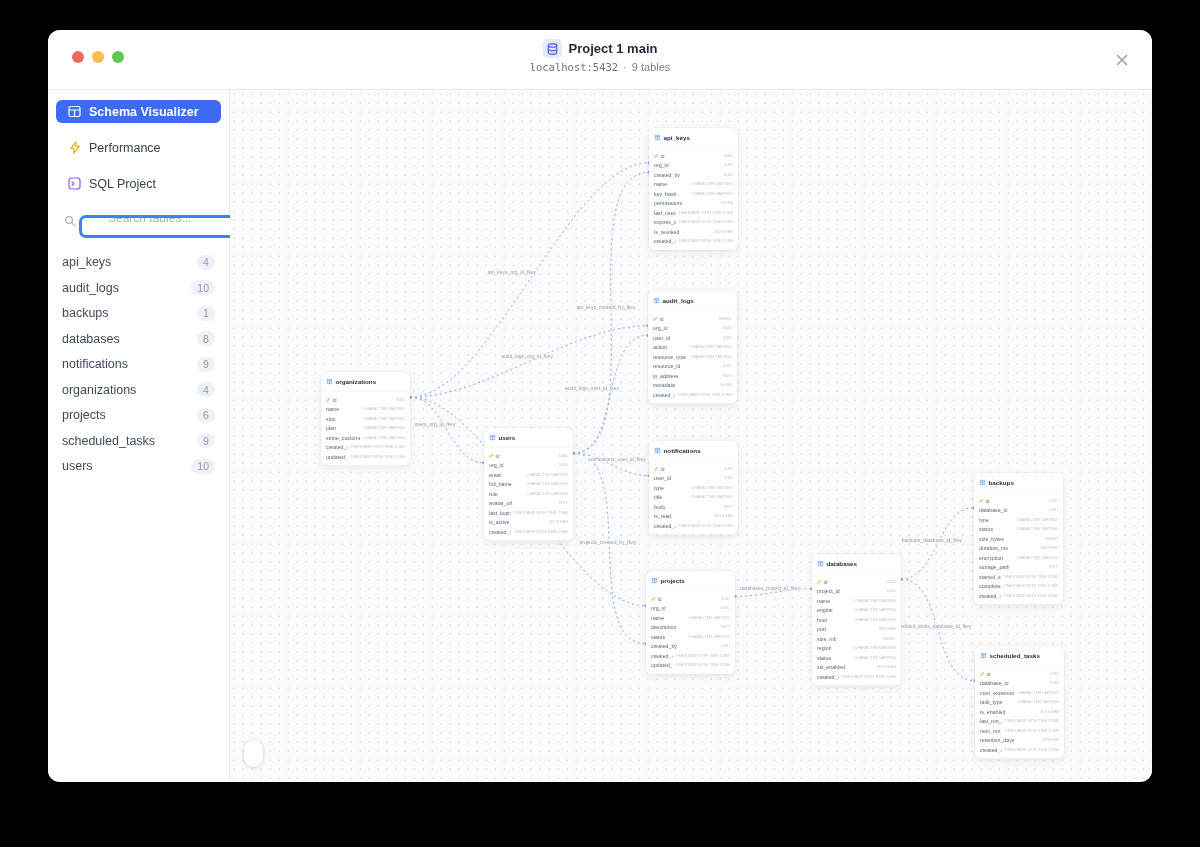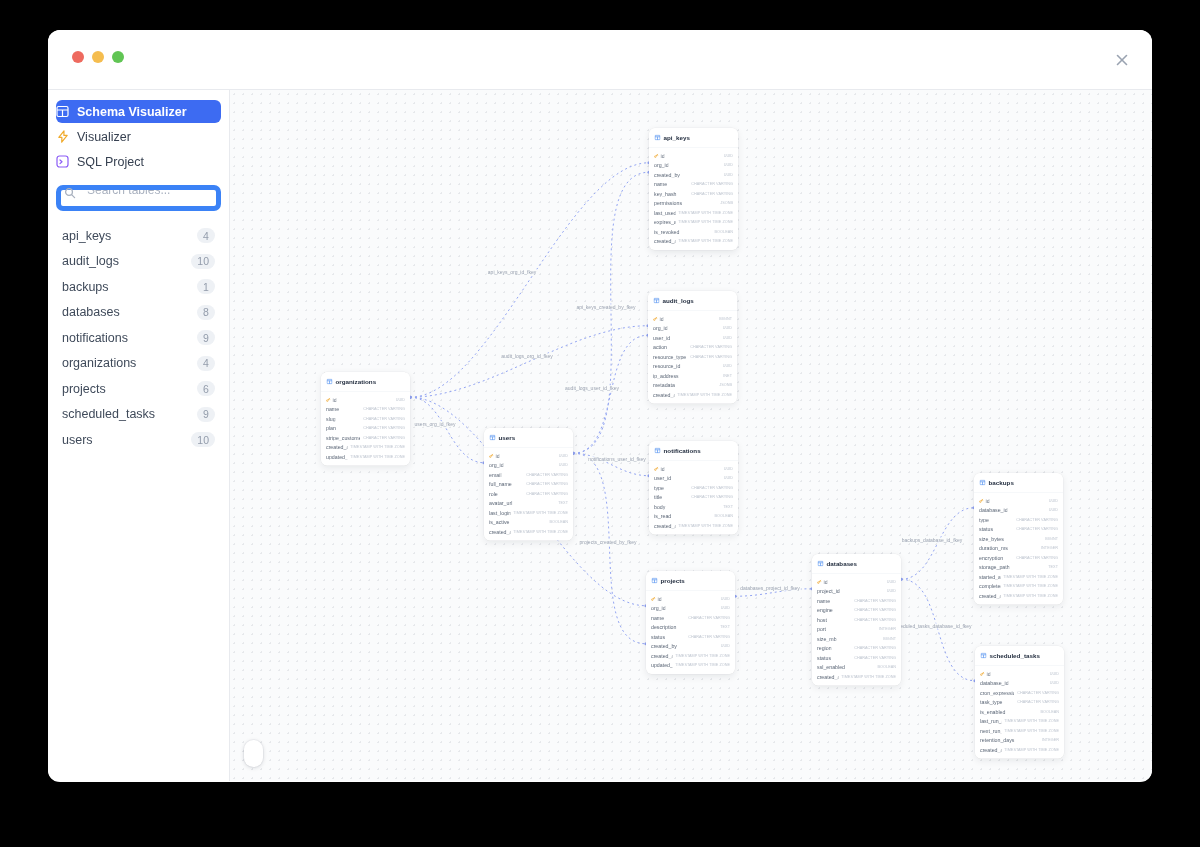--- a/index.html
+++ b/index.html
@@ -18,27 +18,27 @@
   .title-row { display:flex; align-items:center; gap:7px; }
   .db-badge { width:19px; height:19px; border-radius:5px; background:#e4e9fc; display:flex; align-items:center; justify-content:center; }
   .title-text { font-size:13px; font-weight:700; color:#1f2937; }
   .subtitle { font-size:11px; color:#7b8494; display:flex; gap:5px; align-items:center; }
   .subtitle .host { font-family:"DejaVu Sans Mono", monospace; font-size:10.5px; color:#6b7280; }
   .close-btn { position:absolute; right:22px; top:22px; width:16px; height:16px; cursor:pointer; }
 
   
   .app-body { display:flex; height:691px; }
   .sidebar { width:182px; background:#fff; border-right:1px solid #e8eaee; padding:10px 8px; flex:none; }
-  .nav-item { display:flex; align-items:center; gap:8px; height:23px; padding:0 0; border-radius:6px;
-    font-size:12.5px; color:#374151; margin-bottom:2px; cursor:pointer; }
+  .nav-item { display:flex; align-items:center; gap:8px; height:23px; padding:0 12px; border-radius:6px;
+    font-size:12.5px; color:#374151; margin-bottom:13px; cursor:pointer; }
   .nav-item.active { background:#3d6bf2; color:#fff; font-weight:600; }
   .nav-icon { width:13px; height:13px; flex:none; display:flex; align-items:center; justify-content:center; }
   .search-wrap { position:relative; margin:7px 0 0 0; }
-  .search-input { width:100%; height:23px; border:5px solid #3b82f6; border-radius:7px; padding:0 8px 16px 26px;
-    font-size:12px; color:#374151; outline:none; background:#fff; font-family:"Liberation Sans", sans-serif; }
+  .search-input { width:100%; height:23px; border:3px solid #3b82f6; border-radius:7px; padding:0 8px 16px 26px;
+    font-size:12px; color:#374151; outline:none; background:#fff; font-family:"Liberation Sans", sans-serif;margin-left:23px; }
   .search-input::placeholder { color:#a9b1bf; }
   .search-icon { position:absolute; left:8px; top:5px; }
   .table-list { margin-top:12px; }
   .table-row { display:flex; align-items:center; justify-content:space-between; height:25.5px; padding:0 6px; cursor:pointer; border-radius:6px; }
   .table-row .tname { font-size:12.5px; color:#3f4a5a; }
   .badge { min-width:18px; text-align:center; background:#eef1f5; color:#939cab; font-size:10.5px;
     padding:1.5px 6px; border-radius:9px; }
 
   
   .canvas { position:relative; flex:1; background:#fafbfc; overflow:hidden;
@@ -65,20 +65,39 @@
 </head>
 <body>
 
 <div class="window">
 
   <div class="titlebar">
     <div class="traffic">
       <div class="light red"></div>
       <div class="light yellow"></div>
       <div class="light green"></div>
+    </div>
+    <div class="title-center">
+      <div class="title-row">
+        <span class="db-badge">
+          <svg width="11" height="12" viewBox="0 0 11 12">
+              <g fill="none" stroke="#5b6cf0" stroke-width="1.4">
+                <ellipse cx="5.5" cy="2.4" rx="4.2" ry="1.7"></ellipse>
+                <path d="M1.3 2.4v7.2c0 .94 1.88 1.7 4.2 1.7s4.2-.76 4.2-1.7V2.4"></path>
+                <path d="M1.3 6c0 .94 1.88 1.7 4.2 1.7S9.7 6.94 9.7 6"></path>
+              </g>
+            </svg>
+        </span>
+        <span class="title-text">Project 1 main</span>
+      </div>
+      <div class="subtitle">
+        <span class="host">localhost:5432</span>
+        <span>·</span>
+        <span>9 tables</span>
+      </div>
     </div>
     <div class="close-btn">
       <svg width="16" height="16" viewBox="0 0 16 16">
           <g stroke="#9aa3b1" stroke-width="1.6" stroke-linecap="round">
             <line x1="3.5" y1="3.5" x2="12.5" y2="12.5"></line>
             <line x1="12.5" y1="3.5" x2="3.5" y2="12.5"></line>
           </g>
         </svg>
     </div>
   </div>
@@ -97,21 +116,21 @@
             </svg>
         </span>
         <span>Schema Visualizer</span>
       </div>
       <div class="nav-item">
         <span class="nav-icon">
           <svg width="12" height="13" viewBox="0 0 12 13">
               <path d="M7 .8 1.8 7.4h3.1L4.7 12.2 10.2 5.4H6.9z" fill="none" stroke="#f0ab2d" stroke-width="1.2" stroke-linejoin="round"></path>
             </svg>
         </span>
-        <span>Visualizer</span>
+        <span>Performance</span>
       </div>
       <div class="nav-item">
         <span class="nav-icon">
           <svg width="13" height="13" viewBox="0 0 13 13">
               <g fill="none" stroke="#8b5cf6" stroke-width="1.2">
                 <rect x="1" y="1" width="11" height="11" rx="2.5"></rect>
                 <path d="M4 5l2 1.8L4 8.6" stroke-linecap="round" stroke-linejoin="round"></path>
               </g>
             </svg>
         </span>

